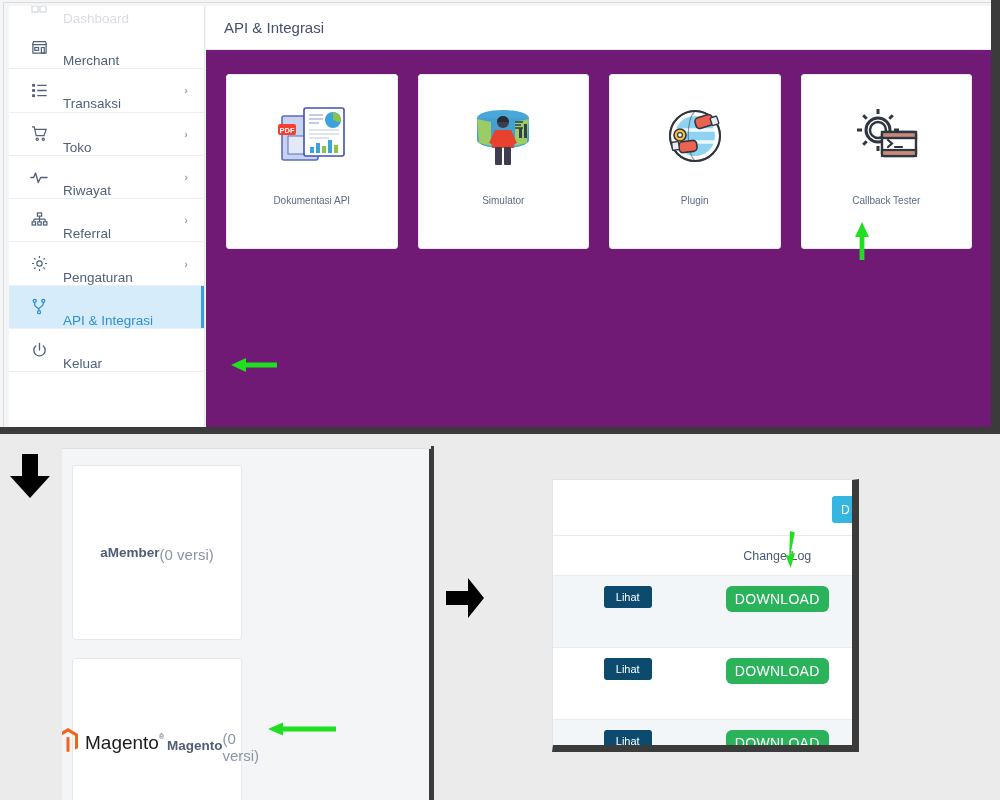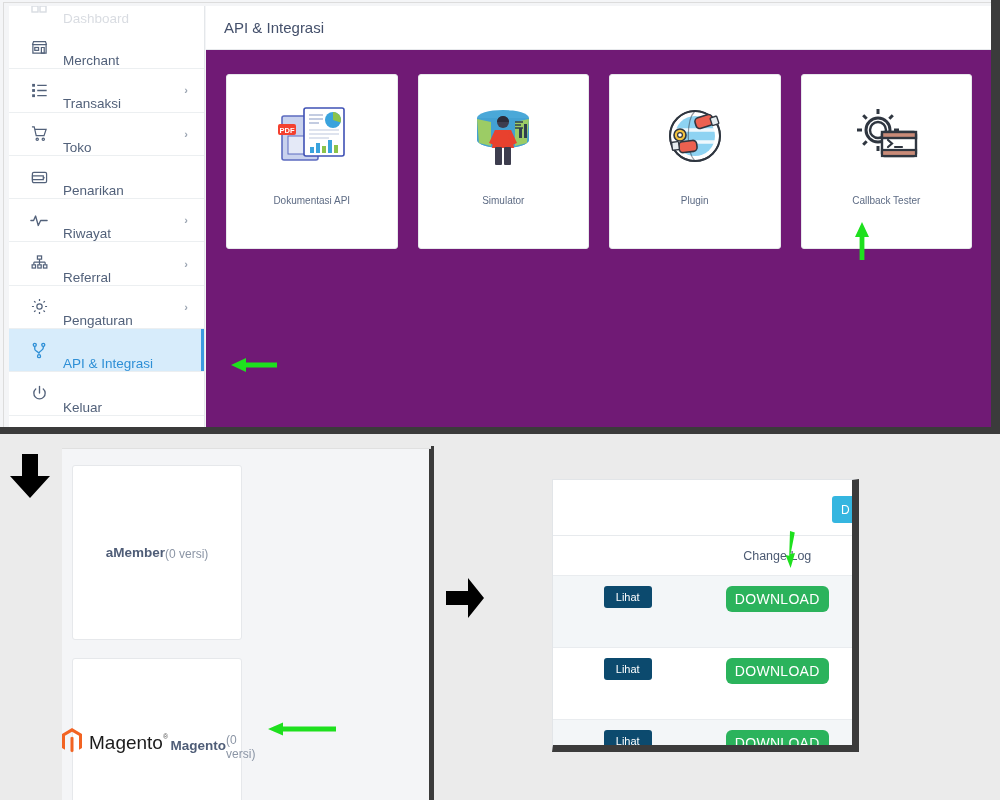--- a/index.html
+++ b/index.html
@@ -76,21 +76,21 @@
     box-shadow:0 -1px 0 #e0e0e0;box-sizing:border-box;overflow:hidden;
   }
   #plug-grid{padding:16px 10px 0 10px;display:flex;flex-wrap:wrap;gap:18px;}
   .plug-card{
     width:170px;height:175px;background:#fff;border:1px solid #e6e8eb;border-radius:3px;
     box-sizing:border-box;display:flex;flex-direction:row;align-items:center;
     justify-content:center;cursor:pointer;
   }
   .plug-card .logo{height:40px;display:flex;align-items:center;justify-content:center;margin-bottom:8px;}
   .plug-card .pname{font-size:13.5px;color:#4f5d77;font-weight:bold;}
-  .plug-card .pver{font-size:12px;color:#8b95a5;margin-top:3px;}
+  .plug-card .pver{font-size:15px;color:#8b95a5;margin-top:3px;}
   .plug-card.no-logo{justify-content:center;}
 
   
   #br-panel{
     left:431px;top:446px;width:569px;height:354px;
     background:#ebebeb;border-left:3px solid #3b3b3b;overflow:hidden;
   }
   #tbl-card{
     position:absolute;left:118px;top:33px;width:307px;height:273px;
     background:#fff;border:1px solid #e2e5e8;
@@ -174,30 +174,20 @@
           <svg width="17" height="17" viewBox="0 0 18 18" fill="none" stroke="currentColor" stroke-width="1.3">
             <path d="M1 2h2.4l2.1 9.2h8.3L16 4.6H4.2"></path>
             <circle cx="6.6" cy="15" r="1.2"></circle>
               <circle cx="13" cy="15" r="1.2"></circle>
           </svg>
         </span>
         <span class="lbl">Toko</span>
         <span class="chev">›</span>
       </div>
 
-      <div class="nav-item">
-        <span class="ic">
-          <svg width="17" height="17" viewBox="0 0 18 18" fill="none" stroke="currentColor" stroke-width="1.3">
-            <rect x="1.5" y="3.5" width="15" height="11" rx="1.5"></rect>
-            <path d="M1.5 7.2h11.5v4H1.5z"></path>
-              <circle cx="13.6" cy="9.2" r="0.9" fill="currentColor" stroke="none"></circle>
-          </svg>
-        </span>
-        <span class="lbl">Penarikan</span>
-      </div>
 
       <div class="nav-item">
         <span class="ic">
           <svg width="18" height="17" viewBox="0 0 20 18" fill="none" stroke="currentColor" stroke-width="1.5" stroke-linejoin="round" stroke-linecap="round">
             <path d="M1 9h3l2.2-5 3 10.5L11.8 9H19"></path>
           </svg>
         </span>
         <span class="lbl">Riwayat</span>
         <span class="chev">›</span>
       </div>

